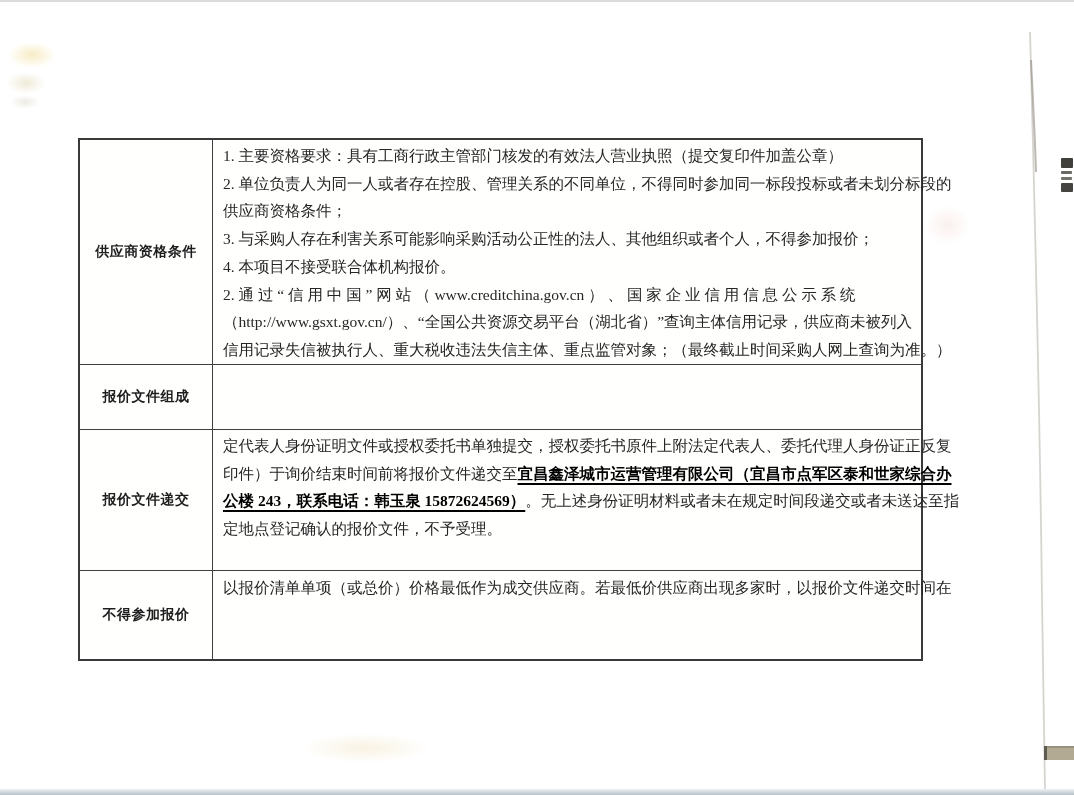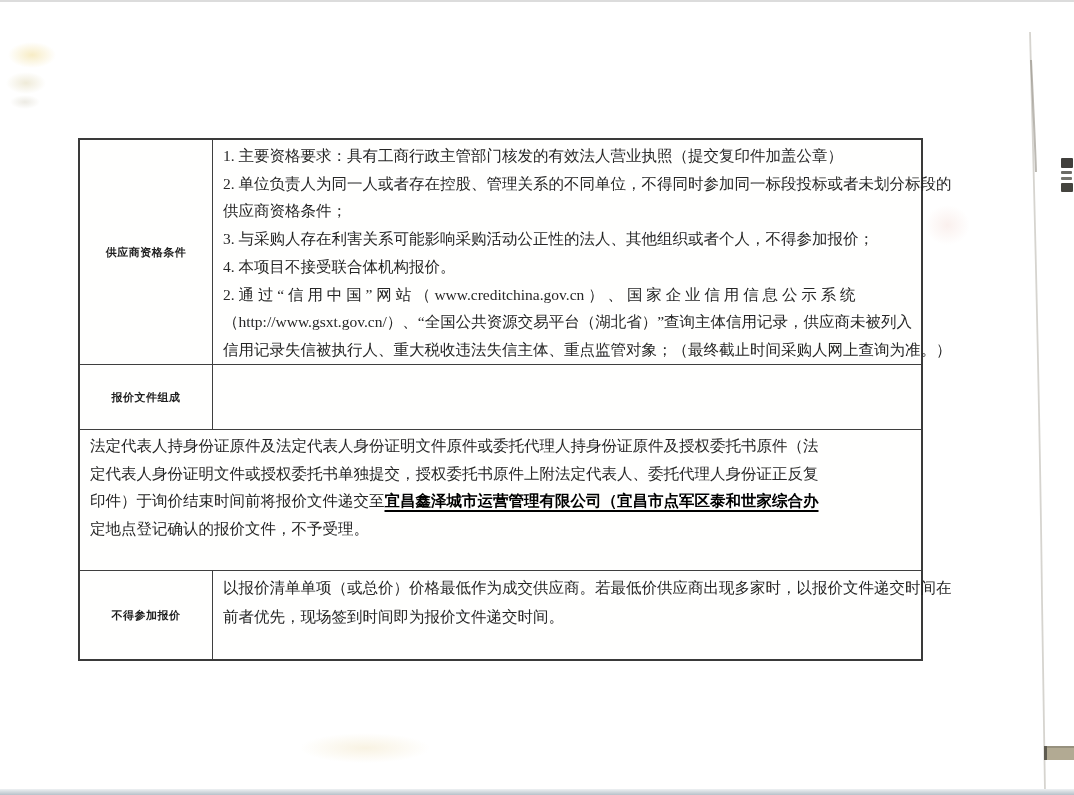--- a/index.html
+++ b/index.html
@@ -16,21 +16,21 @@
     position:absolute;left:78px;top:138px;width:841px;
     border:2px solid #3a3a3a;
     background:#fffffe;
   }
   .trow{display:flex;}
   .trow + .trow{border-top:1.5px solid #3f3f3f;}
   .hcell{
     width:132px;flex:0 0 132px;
     border-right:1.5px solid #3f3f3f;
     display:flex;align-items:center;justify-content:center;
-    font-weight:bold;font-size:11px;letter-spacing:0.5px;color:#1e1e1e;
+    font-weight:bold;font-size:14px;letter-spacing:0.5px;color:#1e1e1e;
   }
   .ccell{flex:1;padding:0 6px 0 10px;font-size:15.5px;color:#262626;}
   .ccell p{margin:0;white-space:nowrap;}
   .r1{height:224px;} .r1 .ccell{padding-top:2px;} .r1 p{line-height:27.7px;}
   .r2{height:64px;gap:16px;}  .r2 .ccell{padding-top:3px;} .r2 p{line-height:29px;}
   .r3{height:140px;} .r3 .ccell{padding-top:2px;} .r3 p{line-height:27.6px;}
   .r4{height:88px;}  .r4 .ccell{padding-top:3px;} .r4 p{line-height:28.6px;}
   .ul{
     font-weight:bold;color:#000000;
     text-decoration:underline;
@@ -108,30 +108,30 @@
         <p>（http://www.gsxt.gov.cn/）、“全国公共资源交易平台（湖北省）”查询主体信用记录，供应商未被列入</p>
         <p>信用记录失信被执行人、重大税收违法失信主体、重点监管对象；（最终截止时间采购人网上查询为准。）</p>
       </div>
     </div>
 
     <div class="trow r2">
       <div class="hcell">报价文件组成</div>
     </div>
 
     <div class="trow r3">
+      <div class="hcell">报价文件递交</div>
       <div class="ccell">
-        <p>法定代表人持身份证原件及法定代表人身份证明文件原件或委托代理人持身份证原件及授权委托书原件（法</p>
         <p>定代表人身份证明文件或授权委托书单独提交，授权委托书原件上附法定代表人、委托代理人身份证正反复</p>
         <p><span>印件）于询价结束时间前将报价文件递交至</span><span class="ul">宜昌鑫泽城市运营管理有限公司（宜昌市点军区泰和世家综合办</span></p>
+        <p><span class="ul">公楼 243，联系电话：韩玉泉 15872624569）</span><span>。无上述身份证明材料或者未在规定时间段递交或者未送达至指</span></p>
         <p>定地点登记确认的报价文件，不予受理。</p>
       </div>
     </div>
 
     <div class="trow r4">
       <div class="hcell">不得参加报价</div>
       <div class="ccell">
         <p>以报价清单单项（或总价）价格最低作为成交供应商。若最低价供应商出现多家时，以报价文件递交时间在</p>
-        <p>前者优先，现场签到时间即为报价文件递交时间。</p>
       </div>
     </div>
 
   </div>
 </div>
 
 </body></html>

